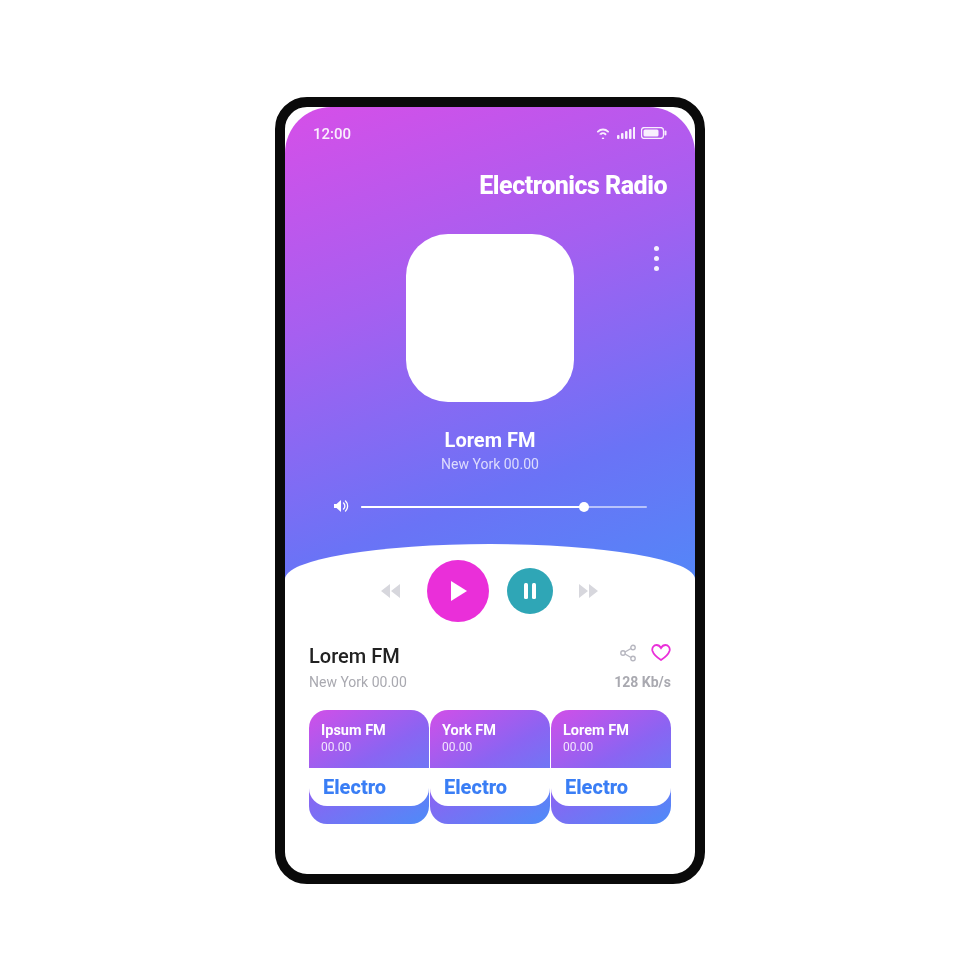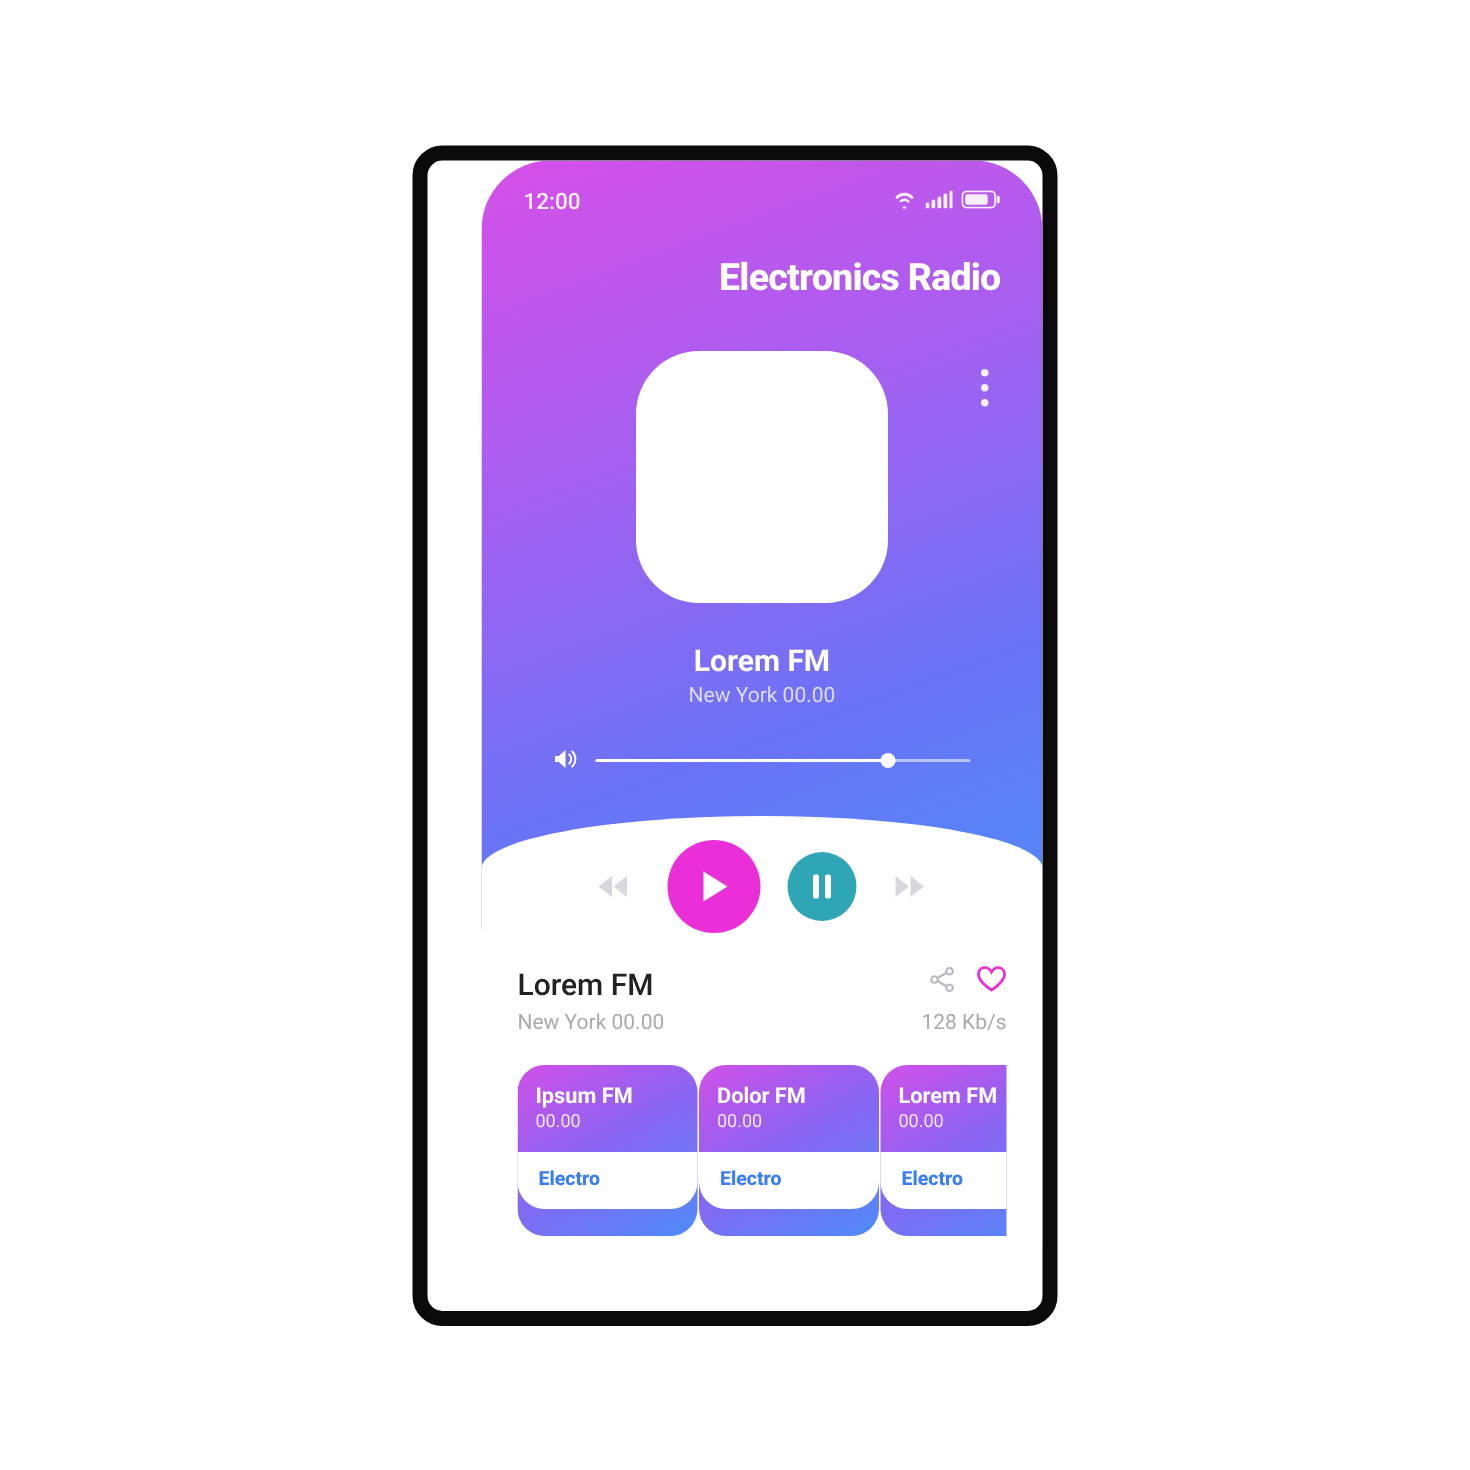--- a/index.html
+++ b/index.html
@@ -9,25 +9,24 @@
     background: #fff;
     display: flex;
     align-items: center;
     justify-content: center;
     font-family: -apple-system, BlinkMacSystemFont, "Segoe UI", Roboto, Helvetica, Arial, sans-serif;
   }
   .phone {
     width: 430px;
     height: 787px;
     border: 10px solid #0a0a0a;
-    border-radius: 20px;
+    border-radius: 32px;
     background: #fff;
     overflow: hidden;
     position: relative;
-    padding-left: 36px;
   }
   .screen {
     width: 100%;
     height: 100%;
     display: flex;
     flex-direction: column;
     border-radius: 46px;
     overflow: hidden;
     position: relative;
   }
@@ -178,20 +177,21 @@
   .info-left .sub {
     font-size: 14px;
     color: #a9a9b0;
     margin-top: 6px;
   }
   .info-right {
     display: flex;
     flex-direction: column;
     align-items: flex-end;
     gap: 8px;
+    font-weight: bold;
   }
   .icon-row { display: flex; gap: 14px; }
   .bitrate {
     font-size: 14px;
     color: #a9a9b0;
   }
   .cards {
     display: flex;
     gap: 1px;
     margin-top: 20px;
@@ -216,21 +216,21 @@
   .card .c-freq {
     font-size: 12px;
     color: rgba(255,255,255,0.85);
     margin-top: 1px;
   }
   .card .c-tag {
     margin-top: auto;
     background: #fff;
     color: #3a7ef5;
     font-weight: 800;
-    font-size: 13px;
+    font-size: 20px;
     padding: 7px 12px;
     border-radius: 0 0 18px 18px;
     margin: 0 -12px;
     text-align: left;
     padding-left: 14px;
     height: 38px;
     display: flex;
     align-items: center;
   }
   .card-spacer { height: 14px; }
@@ -372,21 +372,21 @@
       </div>
 
       <div class="cards">
         <div class="card">
           <div class="c-title">Ipsum FM</div>
           <div class="c-freq">00.00</div>
           <div class="card-spacer"></div>
           <div class="c-tag">Electro</div>
         </div>
         <div class="card">
-          <div class="c-title">Dolor FM</div>
+          <div class="c-title">York FM</div>
           <div class="c-freq">00.00</div>
           <div class="card-spacer"></div>
           <div class="c-tag">Electro</div>
         </div>
         <div class="card">
           <div class="c-title">Lorem FM</div>
           <div class="c-freq">00.00</div>
           <div class="card-spacer"></div>
           <div class="c-tag">Electro</div>
         </div>

